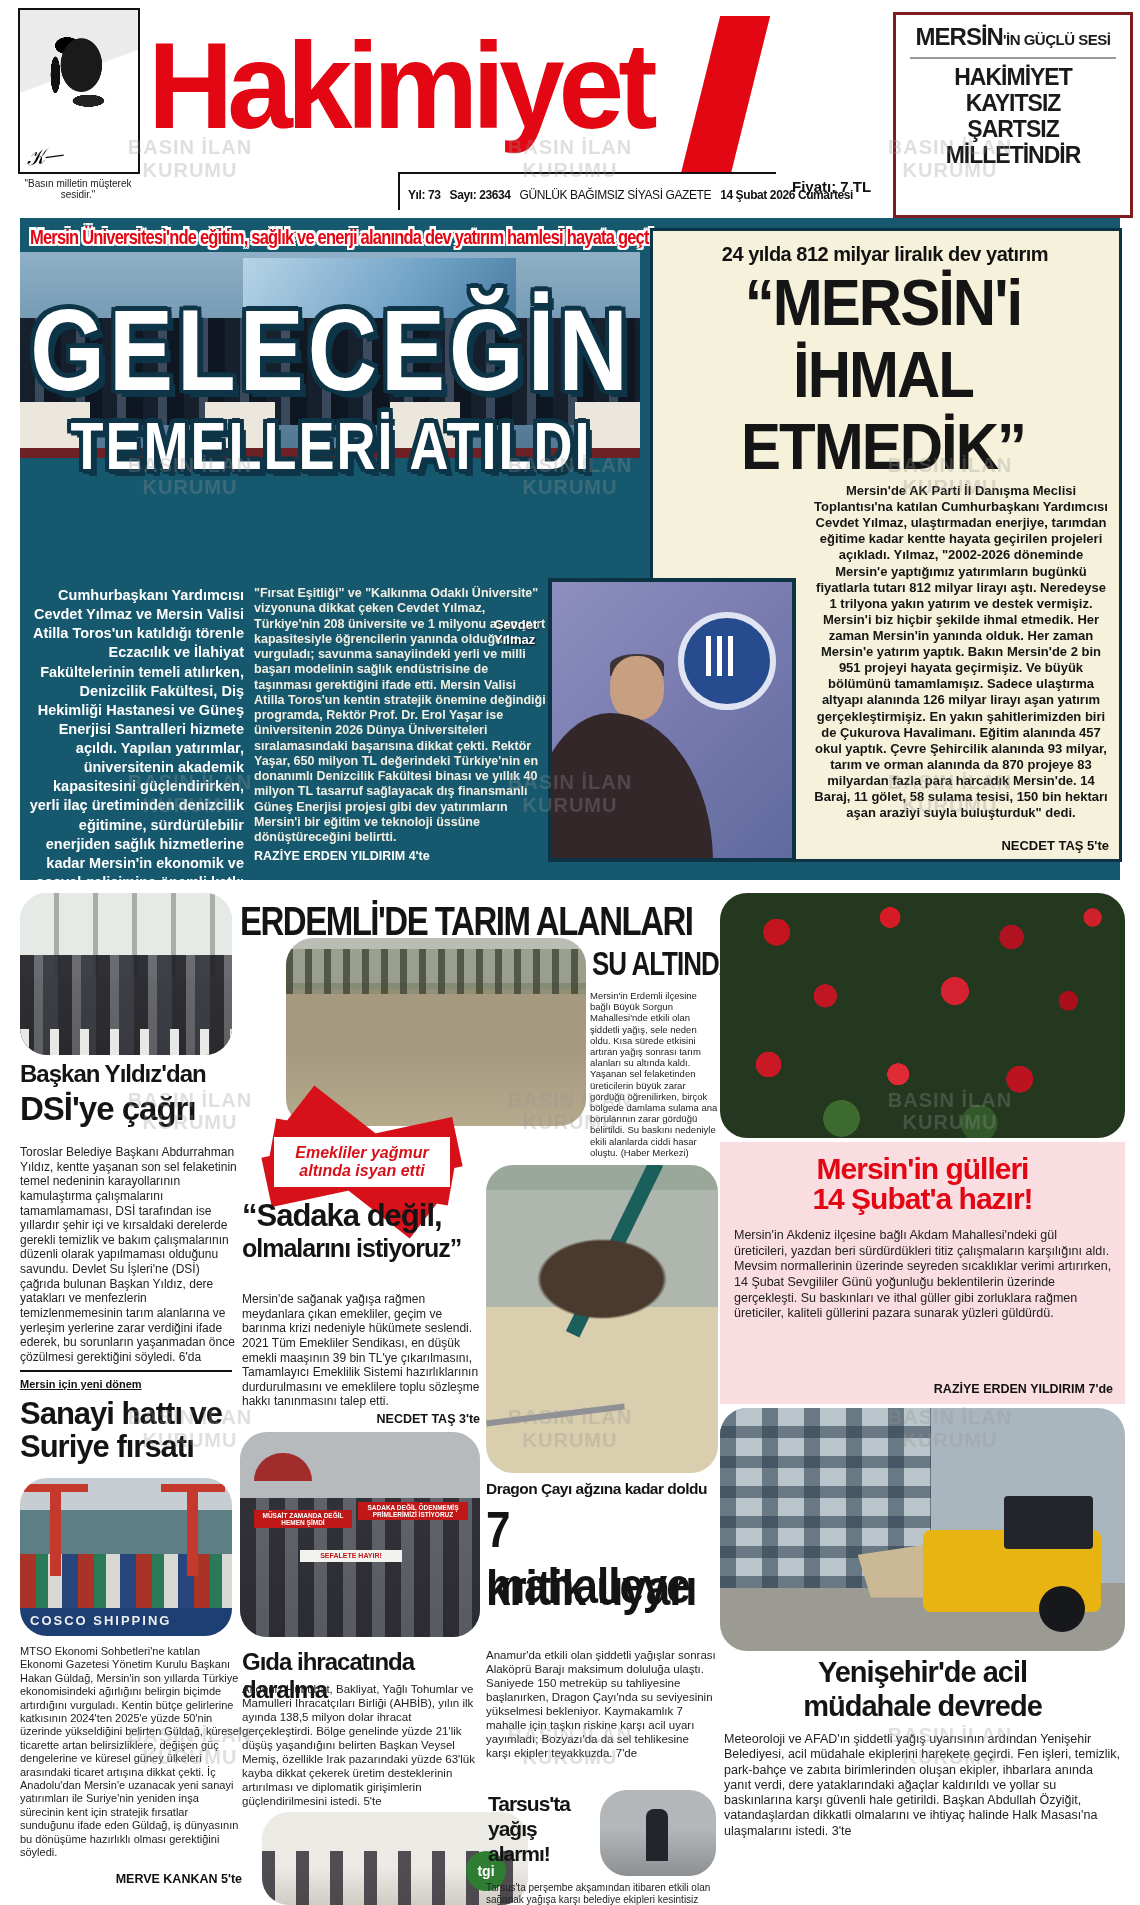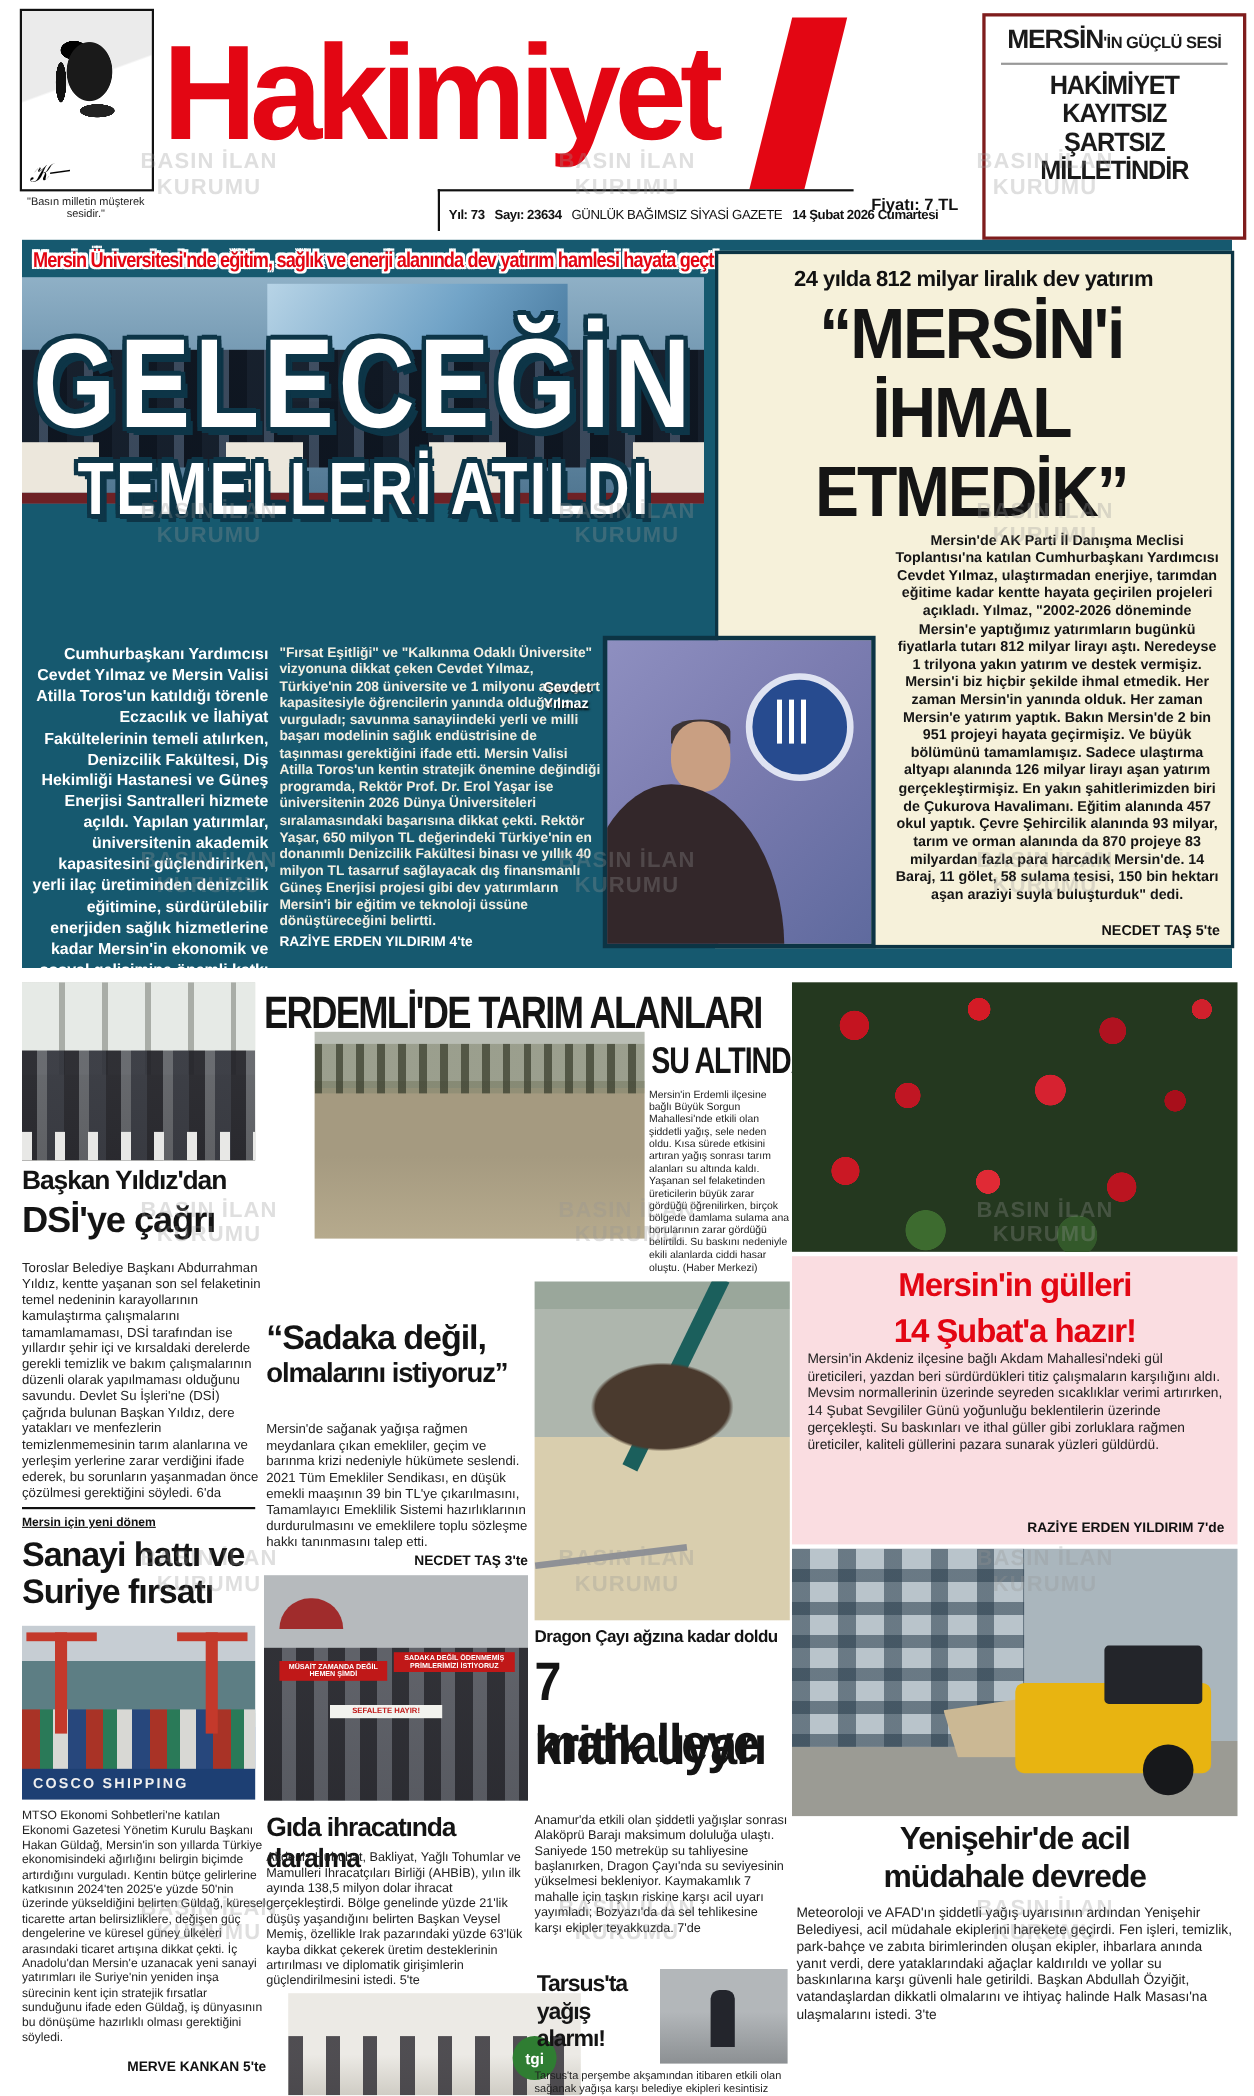--- a/index.html
+++ b/index.html
@@ -69,21 +69,21 @@
       border-radius:45% 55% 0 0/95% 100% 0 0;}
   .cv-face{position:absolute;left:58px;bottom:50%;width:54px;height:64px;background:#c99f82;border-radius:46%;}
   .cv-hair{position:absolute;left:58px;bottom:66%;width:54px;height:22px;background:#3c3436;border-radius:50% 50% 0 0;}
   
   .h-black{font-weight:800;color:#141414;letter-spacing:-1px;}
   .body-txt{font-size:12px;line-height:1.22;color:#222;}
   .byline{font-weight:700;font-size:12.5px;color:#111;text-align:right;}
   .rule{border-top:2px solid #111;}
   .kicker-u{font-weight:700;font-size:11px;text-decoration:underline;text-align:left;color:#111;}
   
-  .ph{overflow:hidden;}
+  .ph{overflow:hidden;border-radius:27px;}
   .meet{background:linear-gradient(180deg,#d6dad4 0 45%,#9b9b93 100%);}
   .meet-win{position:absolute;left:0;right:0;top:0;height:52%;
      background:repeating-linear-gradient(90deg,#e6eae6 0 34px,#a9ada7 34px 39px);}
   .meet-crowd{position:absolute;left:0;right:0;bottom:0;height:62%;
      background:repeating-linear-gradient(90deg,rgba(32,32,38,.92) 0 14px,rgba(84,86,92,.85) 14px 23px,rgba(48,50,58,.92) 23px 38px);}
   .meet-chairs{position:absolute;left:0;right:0;bottom:0;height:16%;
      background:repeating-linear-gradient(90deg,#e8e8e6 0 9px,rgba(0,0,0,0) 9px 30px);}
   .flood{background:linear-gradient(180deg,#b9bdb4 0 24%,#8c8f7d 24% 27%,#a59a80 27% 60%,#b6aa8d 100%);}
   .flood-trees{position:absolute;left:0;right:0;top:6%;height:24%;
      background:repeating-linear-gradient(90deg,rgba(72,76,58,.9) 0 7px,rgba(130,134,110,.55) 7px 19px);}
@@ -248,20 +248,29 @@
   <div class="abs body-txt" style="left:20px;top:1645px;width:222px;font-size:11px;">MTSO Ekonomi Sohbetleri'ne katılan Ekonomi Gazetesi Yönetim Kurulu Başkanı Hakan Güldağ, Mersin'in son yıllarda Türkiye ekonomisindeki ağırlığını belirgin biçimde artırdığını vurguladı. Kentin bütçe gelirlerine katkısının 2024'ten 2025'e yüzde 50'nin üzerinde yükseldiğini belirten Güldağ, küresel ticarette artan belirsizliklere, değişen güç dengelerine ve küresel güney ülkeleri arasındaki ticaret artışına dikkat çekti. İç Anadolu'dan Mersin'e uzanacak yeni sanayi yatırımları ile Suriye'nin yeniden inşa sürecinin kent için stratejik fırsatlar sunduğunu ifade eden Güldağ, iş dünyasının bu dönüşüme hazırlıklı olması gerektiğini söyledi.</div>
   <div class="abs byline" style="left:20px;top:1872px;width:222px;">MERVE KANKAN 5'te</div>
 
   <div class="abs h-black" style="left:240px;top:897px;width:478px;font-size:33px;font-weight:900;letter-spacing:-1.5px;transform:scaleY(1.25);transform-origin:left top;white-space:nowrap;">ERDEMLİ'DE TARIM ALANLARI</div>
   <div class="abs h-black" style="left:592px;top:944px;width:126px;font-size:26px;font-weight:900;text-align:right;transform:scaleY(1.3);transform-origin:right top;white-space:nowrap;">SU ALTINDA</div>
   <div class="abs ph flood" style="left:286px;top:938px;width:300px;height:188px;">
     <div class="flood-trees"></div>
   </div>
   <div class="abs body-txt" style="left:590px;top:990px;width:128px;font-size:9.5px;line-height:1.18;">Mersin'in Erdemli ilçesine bağlı Büyük Sorgun Mahallesi'nde etkili olan şiddetli yağış, sele neden oldu. Kısa sürede etkisini artıran yağış sonrası tarım alanları su altında kaldı. Yaşanan sel felaketinden üreticilerin büyük zarar gördüğü öğrenilirken, birçok bölgede damlama sulama ana borularının zarar gördüğü belirtildi. Su baskını nedeniyle ekili alanlarda ciddi hasar oluştu. (Haber Merkezi)</div>
 
+  <div class="abs burst" style="left:244px;top:1130px;width:236px;height:64px;">
+    <div class="star s1"></div>
+    <div class="star s2"></div>
+    <div class="star s3"></div>
+    <div class="panel">
+      <div class="txt">Emekliler yağmur</div>
+      <div class="txt">altında isyan etti</div>
+    </div>
+  </div>
   <div class="abs h-black" style="left:242px;top:1198px;width:238px;font-size:31px;font-weight:900;">“Sadaka değil,</div>
   <div class="abs h-black" style="left:242px;top:1234px;width:238px;font-size:25px;font-weight:900;">olmalarını istiyoruz”</div>
   <div class="abs body-txt" style="left:242px;top:1292px;width:238px;">Mersin'de sağanak yağışa rağmen meydanlara çıkan emekliler, geçim ve barınma krizi nedeniyle hükümete seslendi. 2021 Tüm Emekliler Sendikası, en düşük emekli maaşının 39 bin TL'ye çıkarılmasını, Tamamlayıcı Emeklilik Sistemi hazırlıklarının durdurulmasını ve emeklilere toplu sözleşme hakkı tanınmasını talep etti.</div>
   <div class="abs byline" style="left:242px;top:1412px;width:238px;">NECDET TAŞ 3'te</div>
 
   <div class="abs ph protest" style="left:240px;top:1432px;width:240px;height:205px;">
     <div class="umb"></div>
     <div class="protest-crowd"></div>
     <div class="banner" style="left:14px;top:78px;width:92px;">MÜSAİT ZAMANDA DEĞİL HEMEN ŞİMDİ</div>
     <div class="banner" style="left:118px;top:70px;width:104px;">SADAKA DEĞİL ÖDENMEMİŞ PRİMLERİMİZİ İSTİYORUZ</div>
@@ -290,21 +299,21 @@
   <div class="abs h-black" style="left:488px;top:1842px;width:110px;font-size:21px;">alarmı!</div>
   <div class="abs ph tarsus-ph" style="left:600px;top:1790px;width:116px;height:86px;">
     <div class="tarsus-fig"></div>
   </div>
   <div class="abs body-txt" style="left:486px;top:1882px;width:230px;font-size:10px;">Tarsus'ta perşembe akşamından itibaren etkili olan sağanak yağışa karşı belediye ekipleri kesintisiz görev yaptı. Riskli mahallelerde su birikintilerine anında müdahale edilirken, mazgallar açıldı, motopomplarla takviye sağlandı ve Yalamık Mahallesi'nde yola düşen kaya kısa sürede kaldırıldı. Başkan Ali Boltaç çalışmaları yerinde inceledi. 3'te</div>
 
   <div class="abs ph rose" style="left:720px;top:893px;width:405px;height:245px;"></div>
 
   <div class="abs pinkbox" style="left:720px;top:1142px;width:405px;height:262px;">
     <div class="abs pink-head" style="left:0;top:10px;width:405px;">Mersin'in gülleri</div>
-    <div class="abs pink-head" style="left:0;top:52px;width:405px;">14 Şubat'a hazır!</div>
+    <div class="abs pink-head" style="left:0;top:40px;width:405px;">14 Şubat'a hazır!</div>
     <div class="abs body-txt" style="left:14px;top:86px;width:378px;font-size:12.5px;line-height:1.25;">Mersin'in Akdeniz ilçesine bağlı Akdam Mahallesi'ndeki gül üreticileri, yazdan beri sürdürdükleri titiz çalışmaların karşılığını aldı. Mevsim normallerinin üzerinde seyreden sıcaklıklar verimi artırırken, 14 Şubat Sevgililer Günü yoğunluğu beklentilerin üzerinde gerçekleşti. Su baskınları ve ithal güller gibi zorluklara rağmen üreticiler, kaliteli güllerini pazara sunarak yüzleri güldürdü.</div>
     <div class="abs byline" style="right:12px;bottom:8px;">RAZİYE ERDEN YILDIRIM 7'de</div>
   </div>
 
   <div class="abs ph backhoe" style="left:720px;top:1408px;width:405px;height:243px;">
     <div class="bh-bld"></div>
     <div class="bh-bucket"></div>
     <div class="bh-body"></div>
     <div class="bh-cab"></div>
     <div class="bh-wheel"></div>

